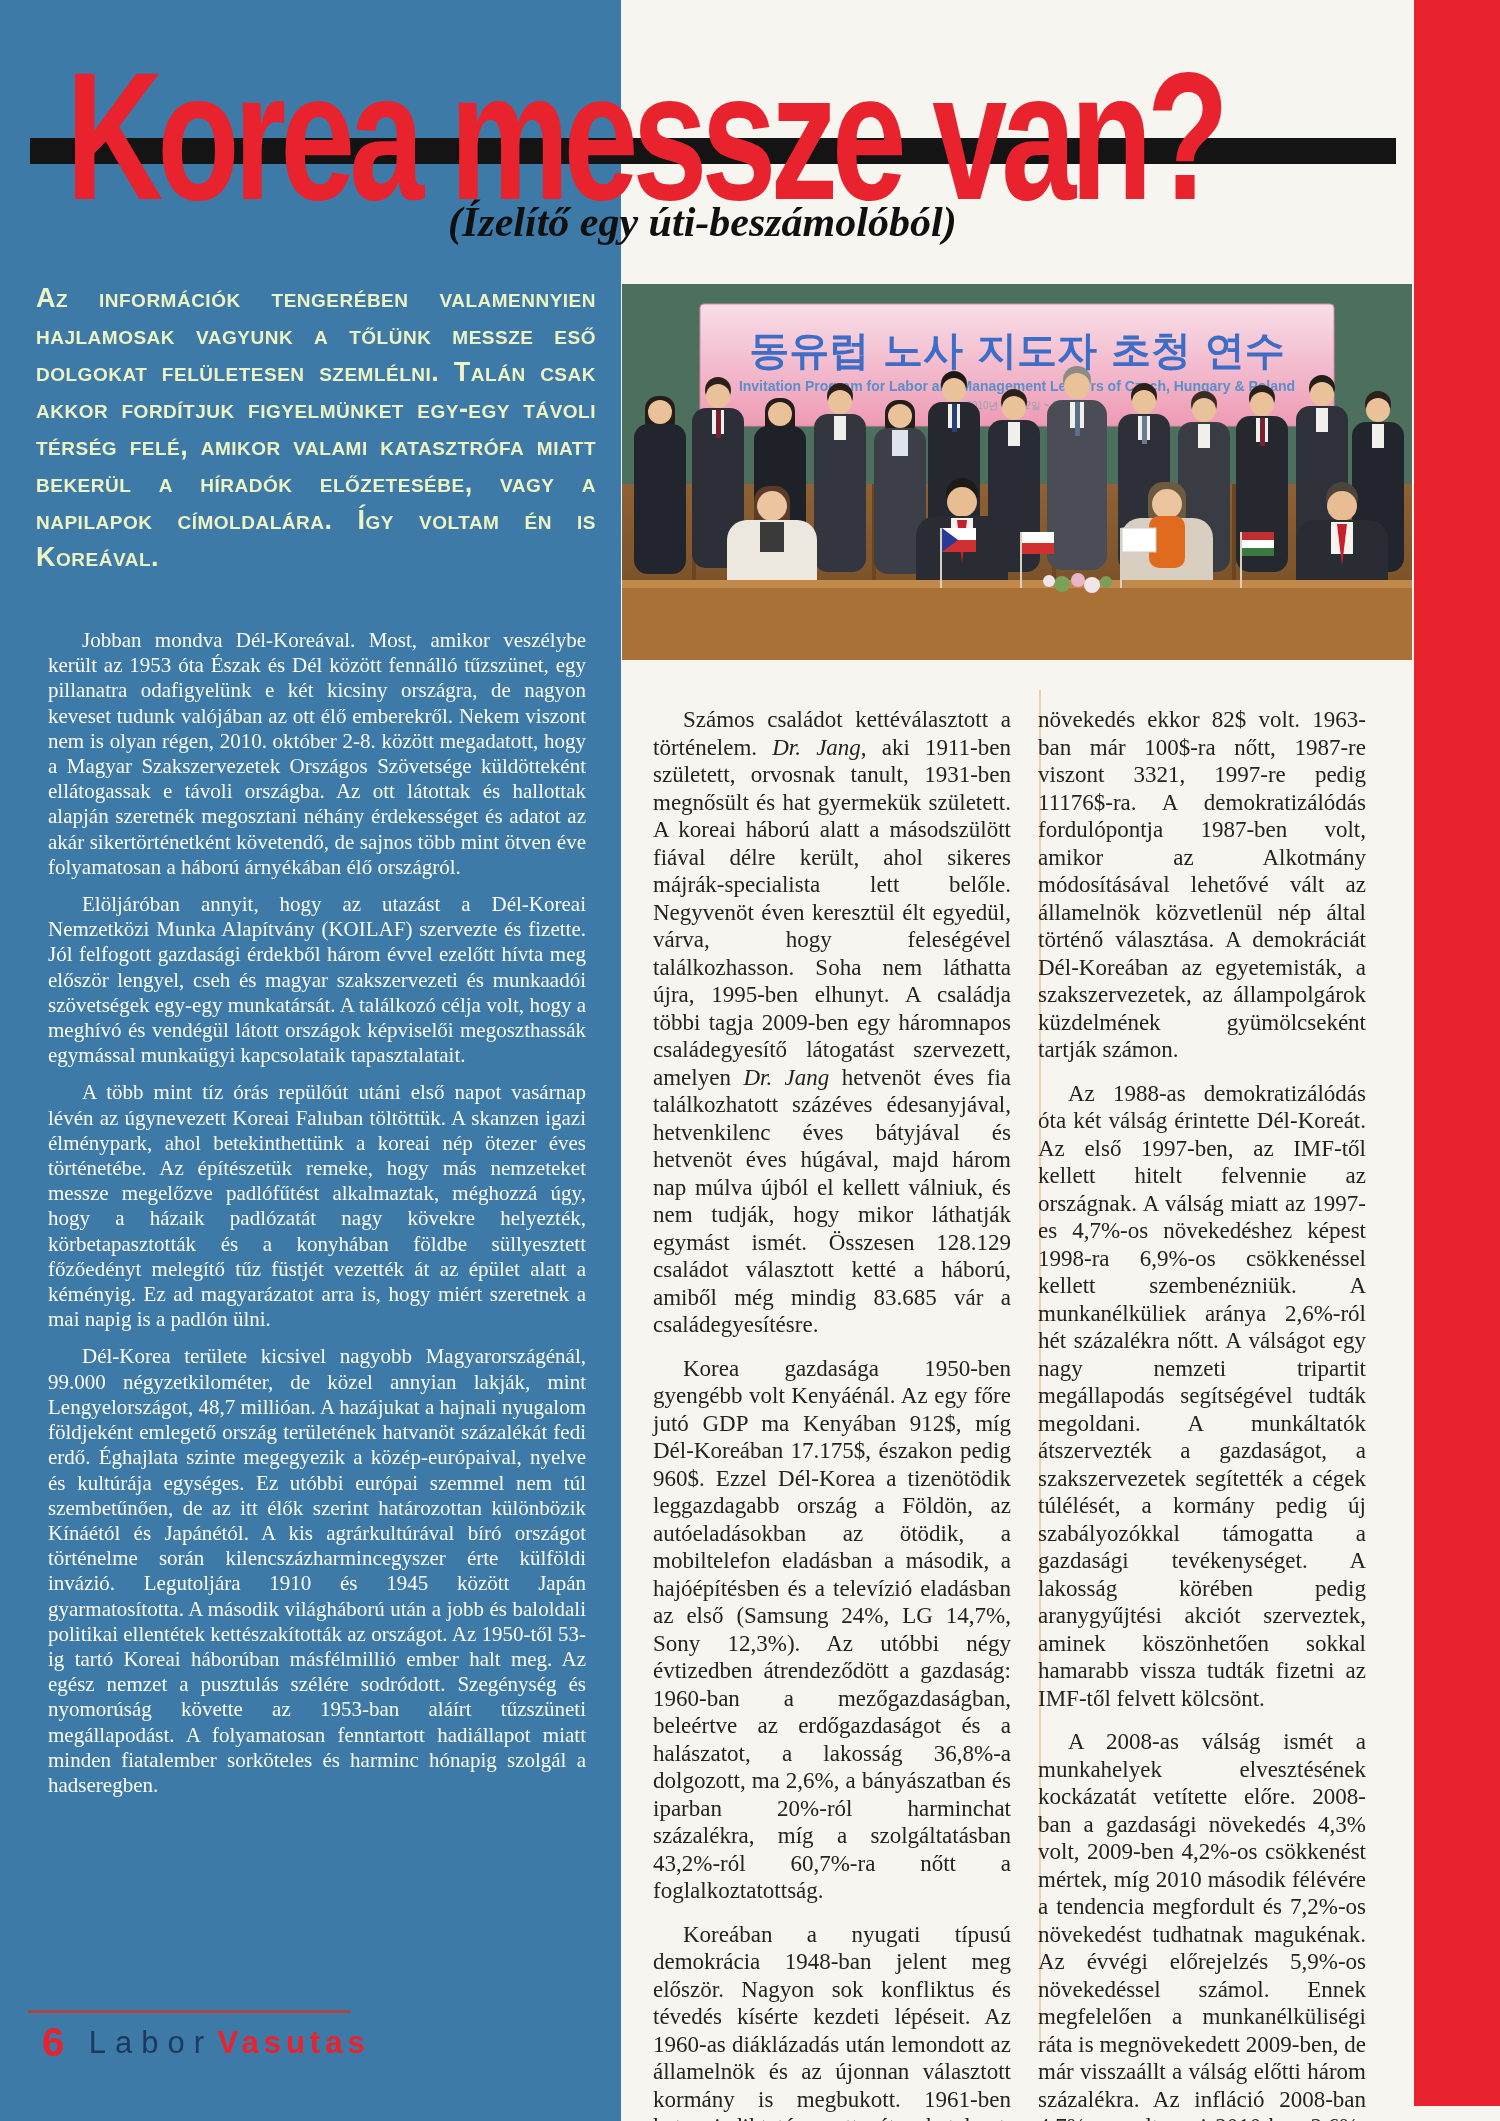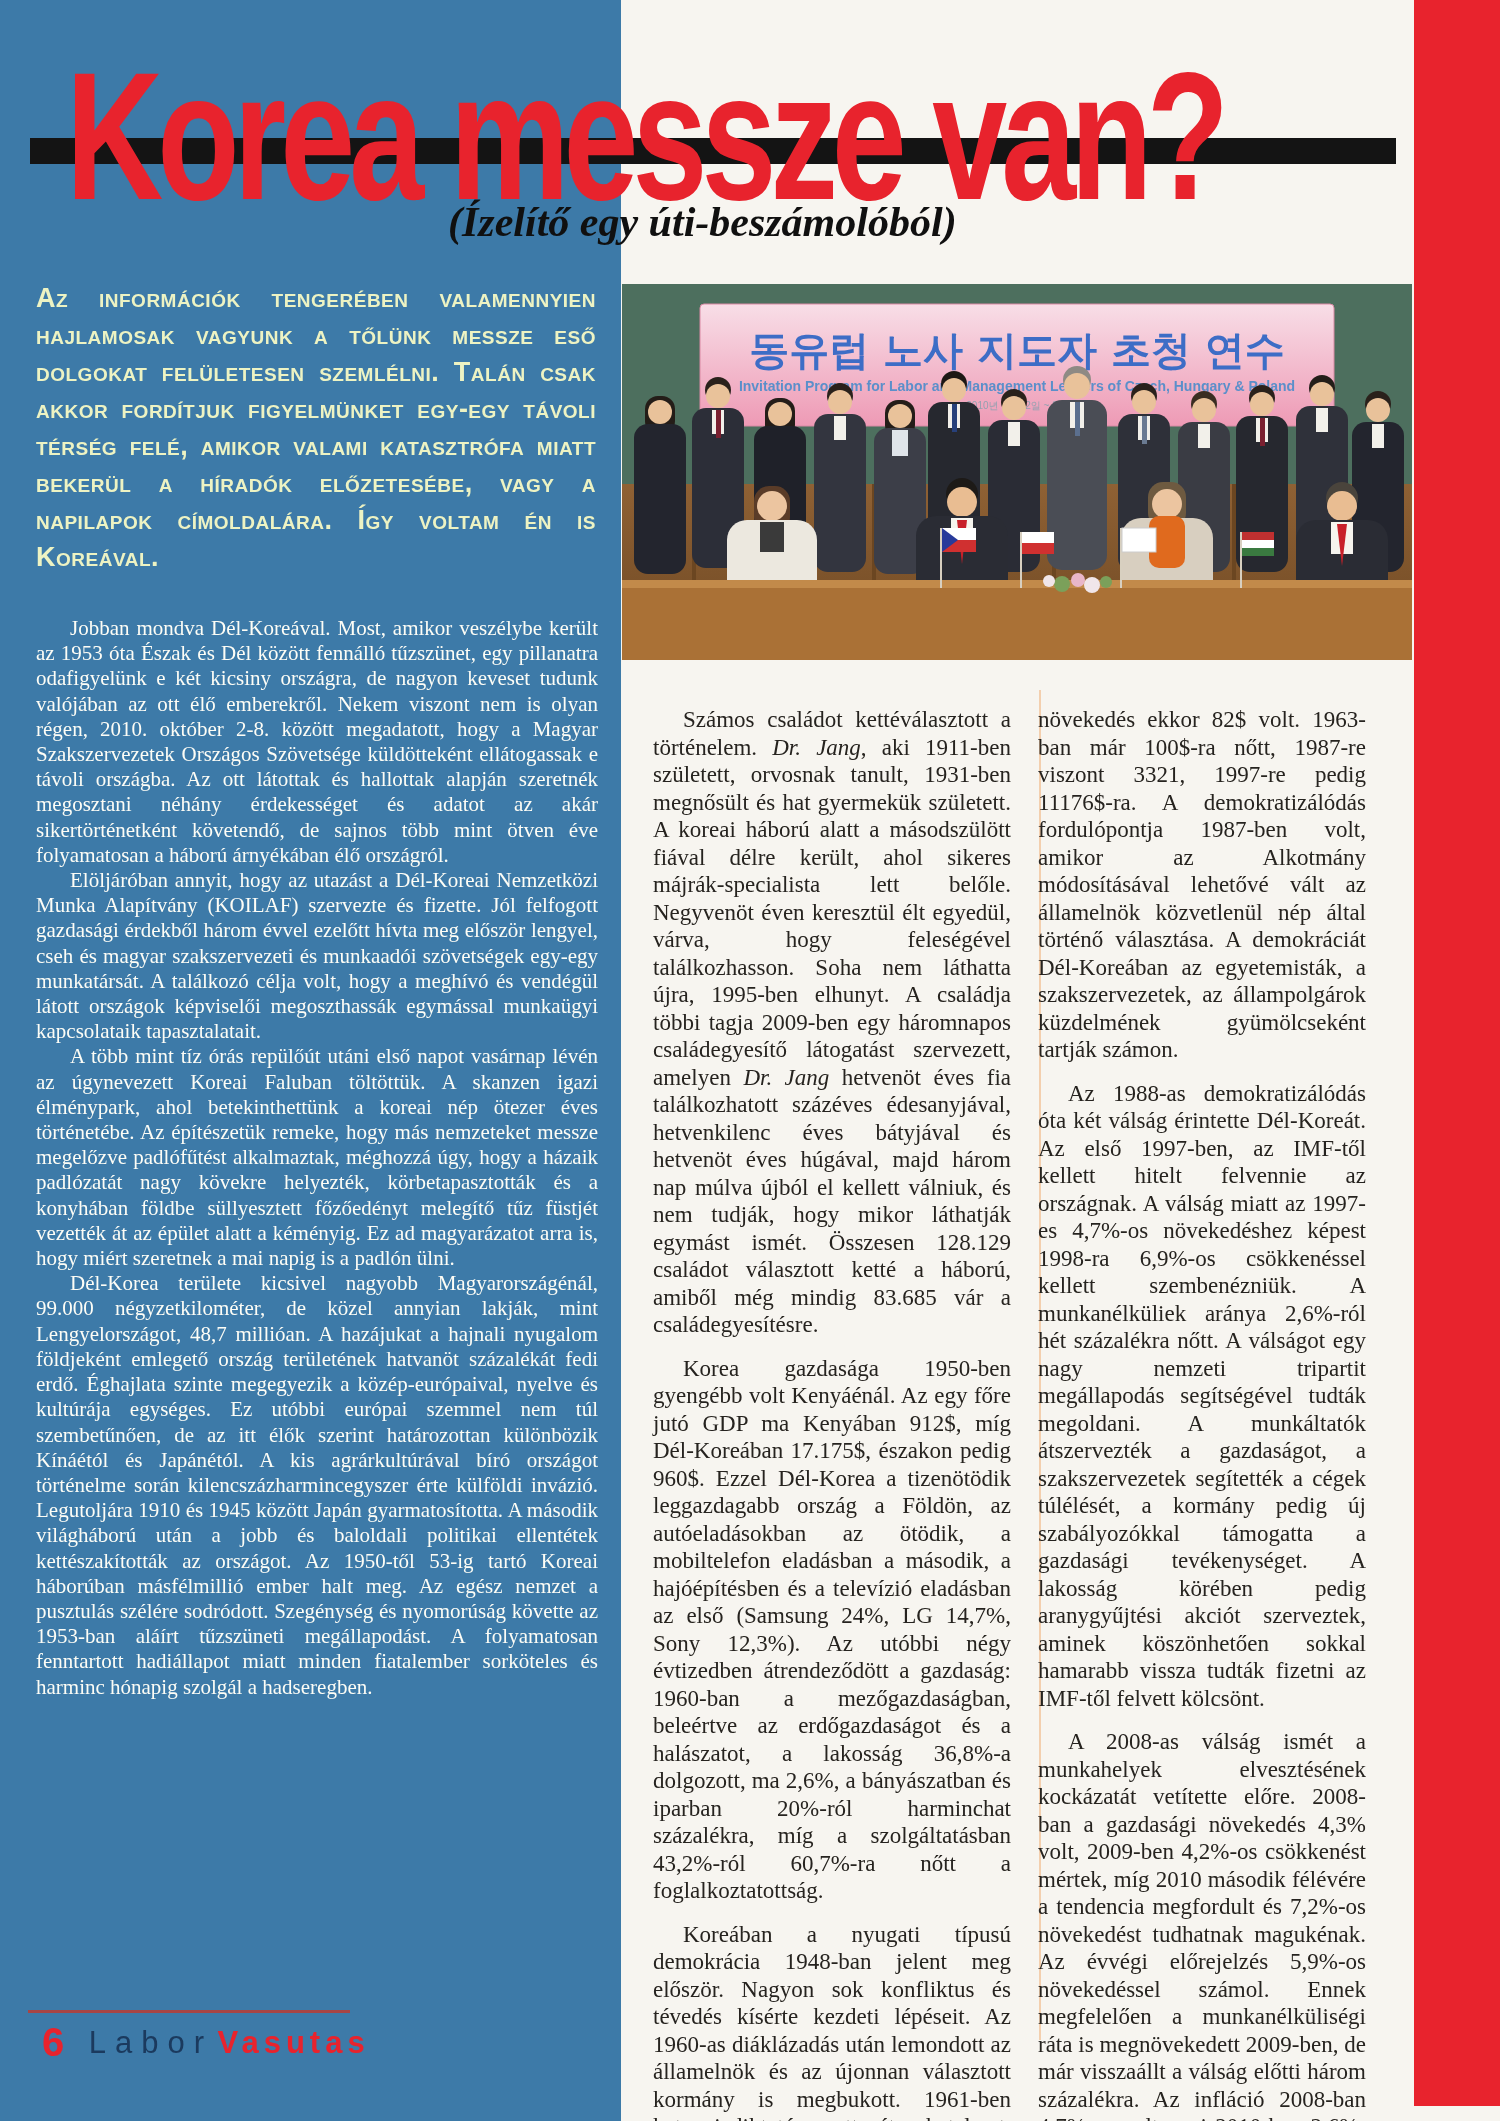--- a/index.html
+++ b/index.html
@@ -27,21 +27,21 @@
     font-family:"Liberation Serif",serif;font-style:italic;font-weight:bold;
     font-size:42px;color:#101010;white-space:nowrap;}
 
   .intro{position:absolute;left:36px;top:280px;width:560px;
     font-family:"Liberation Sans",sans-serif;font-weight:bold;font-variant:small-caps;
     font-size:27px;line-height:37px;letter-spacing:0.5px;word-spacing:2px;
     color:var(--intro_text);text-align:justify;}
 
   .left-body{position:absolute;left:36px;top:616px;width:562px;
     color:#fdfdf6;font-size:21px;line-height:25.2px;text-align:justify;}
-  .left-body p{margin:0;text-indent:34px;}
+  .left-body p{margin:12px;text-indent:34px;}
 
   .col{position:absolute;top:690px;color:var(--ink);text-align:justify;
     font-size:23px;line-height:27.5px;}
   .col p{margin:16px;text-indent:30px;}
   .col p.noindent{text-indent:0;}
   .col-mid{left:637px;width:390px;}
   .col-right{left:1022px;width:360px;}
   .divider{position:absolute;left:1039px;top:690px;width:2px;height:1350px;background:#f3cfae;}
 
   .vsz-link{color:var(--link_blue);font-weight:bold;text-decoration:none;}

